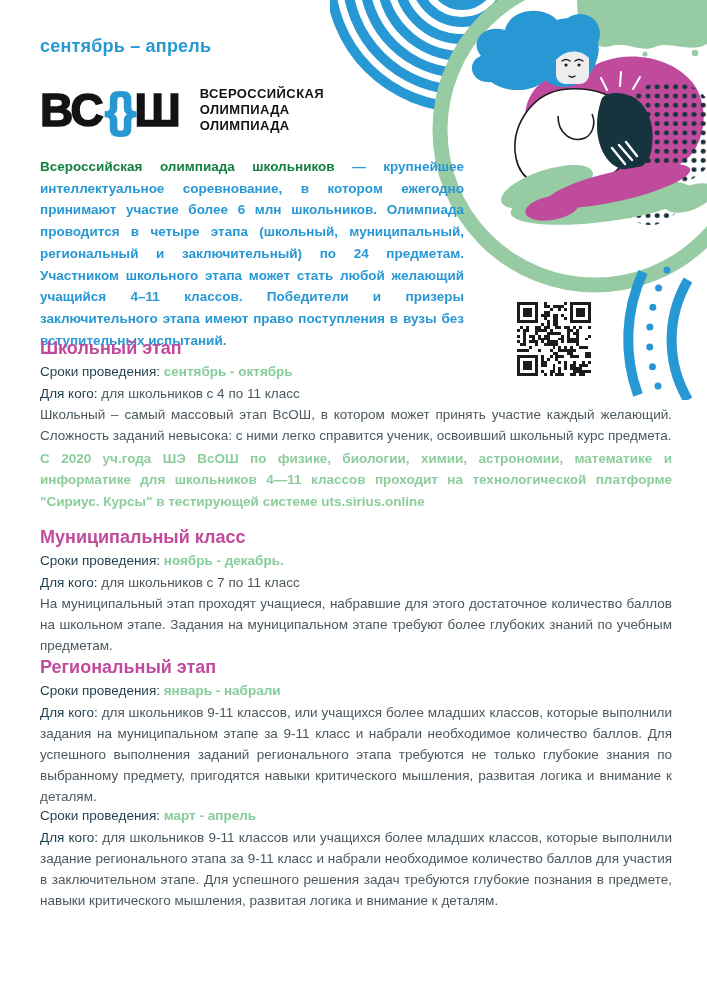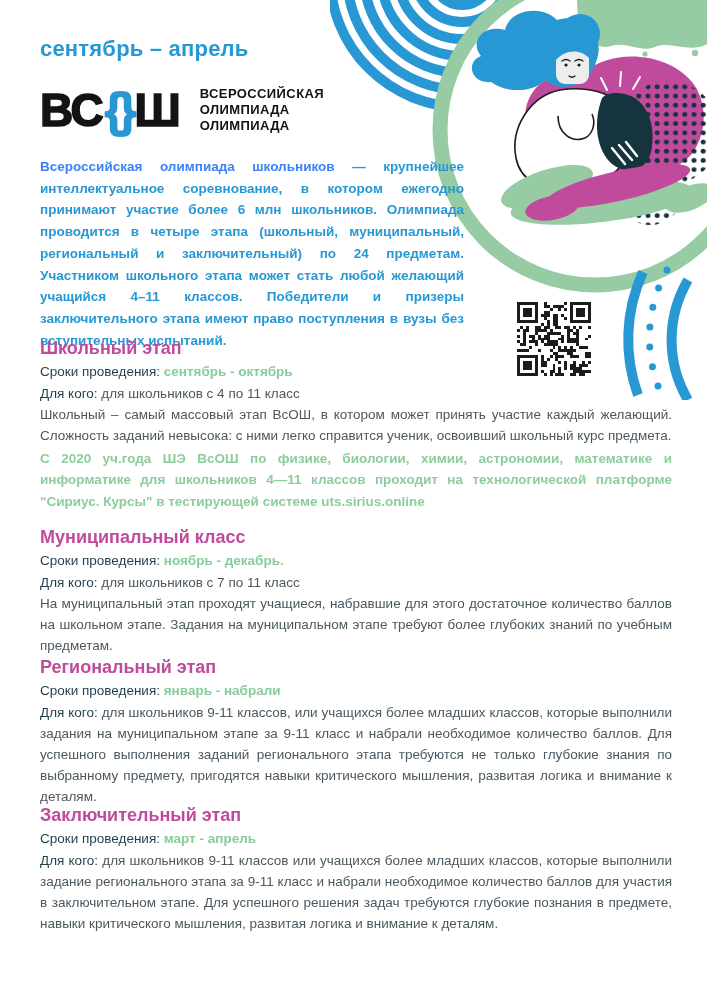--- a/index.html
+++ b/index.html
@@ -1,30 +1,30 @@
 <!DOCTYPE html>
 <html><head>
 <meta charset="utf-8">
 <style>
   html,body{margin:0;padding:0;background:#fff;}
   .page{position:relative;width:707px;height:1000px;background:#ffffff;overflow:hidden;
         font-family:"Liberation Sans",sans-serif;}
 
-  .date-range{position:absolute;left:40px;top:36px;font-size:22px;font-weight:bold;
+  .date-range{position:absolute;left:40px;top:36px;font-size:18px;font-weight:bold;
               color:#2798d4;letter-spacing:.2px;}
 
   .logo-row{position:absolute;left:40px;top:86px;display:flex;align-items:center;gap:20px;}
   .wordmark{font-size:46px;font-weight:bold;color:#131313;letter-spacing:-1px;line-height:1;
             -webkit-text-stroke:1.6px #131313;}
   .wordmark .braces{color:#2798d4;-webkit-text-stroke:1.6px #2798d4;letter-spacing:-4px;margin:0 2px;}
   .tagline{font-size:13px;font-weight:bold;color:#131313;line-height:16px;letter-spacing:.4px;}
 
   .intro{position:absolute;left:40px;top:156px;width:424px;margin:0;font-size:13.5px;
          line-height:21.7px;font-weight:bold;text-align:justify;color:#2798d4;}
-  .intro .lead{color:#3b82f6;margin-top:16px;}
+  .intro .lead{color:#15803d;margin-top:16px;}
 
   .illustration{position:absolute;left:330px;top:0;width:377px;height:400px;}
 
   .qr{position:absolute;left:517px;top:302px;width:74px;height:74px;}
   .qr svg{width:100%;height:100%;display:block;shape-rendering:crispEdges;fill:#1c1c1c;}
 
   .stage{position:absolute;left:40px;width:632px;color:#4b5860;font-size:13.5px;}
   .stage h2{margin:0 0 3px 0;font-size:18px;font-weight:bold;color:#c04a9b;line-height:20px;}
   .meta{line-height:21.5px;}
   .lbl{font-weight:normal;color:#1f3f4d;}
@@ -337,18 +337,17 @@
     <p class="body">На муниципальный этап проходят учащиеся, набравшие для этого достаточное количество баллов на школьном этапе. Задания на муниципальном этапе требуют более глубоких знаний по учебным предметам.</p>
   </section>
 
   <section class="stage" id="stage-regional">
     <h2>Региональный этап</h2>
     <div class="meta"><span class="lbl">Сроки проведения:</span> <span class="dates">январь - набрали</span></div>
     <p class="body"><span class="lbl">Для кого:</span> <span>для школьников 9-11 классов, или учащихся более младших классов, которые выполнили задания на муниципальном этапе за 9-11 класс и набрали необходимое количество баллов. Для успешного выполнения заданий регионального этапа требуются не только глубокие знания по выбранному предмету, пригодятся навыки критического мышления, развитая логика и внимание к деталям.</span></p>
   </section>
 
   <section class="stage" id="stage-final">
-    <h2>Заключительный этап</h2>
     <div class="meta"><span class="lbl">Сроки проведения:</span> <span class="dates">март - апрель</span></div>
     <p class="body"><span class="lbl">Для кого:</span> <span>для школьников 9-11 классов или учащихся более младших классов, которые выполнили задание регионального этапа за 9-11 класс и набрали необходимое количество баллов для участия в заключительном этапе. Для успешного решения задач требуются глубокие познания в предмете, навыки критического мышления, развитая логика и внимание к деталям.</span></p>
   </section>
 
 </div>
 
 </body></html>

